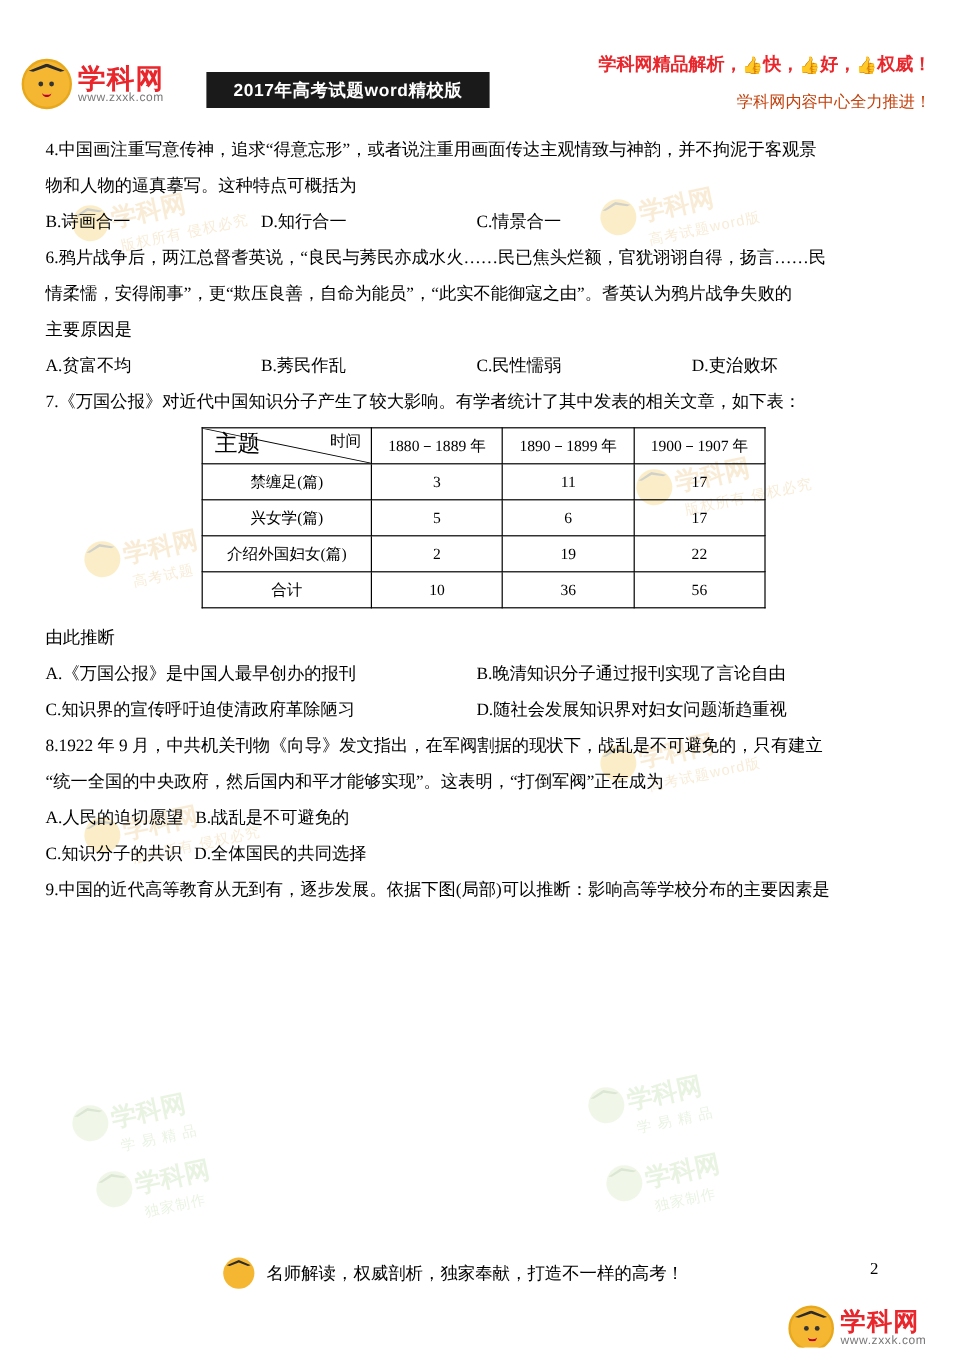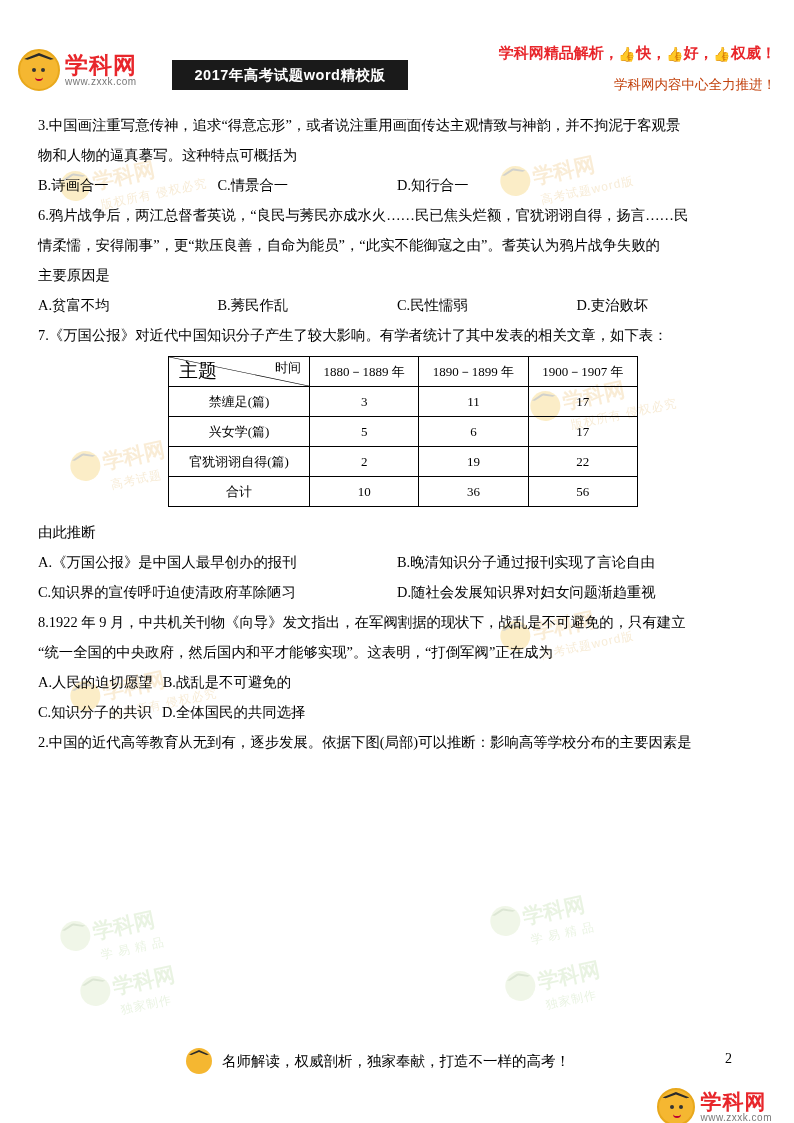--- a/index.html
+++ b/index.html
@@ -418,26 +418,26 @@
       <span>学科网精品解析，</span><span class="thumb">👍</span><span>快，</span><span class="thumb">👍</span><span>好，</span><span class="thumb">👍</span><span>权威！</span>
     </div>
     <div class="hr-line2">学科网内容中心全力推进！</div>
   </div>
 
 </div>
 
 <div class="content">
 
   <div>
-    <p class="q-line">3.中国画注重写意传神，追求“得意忘形”，或者说注重用画面传达主观情致与神韵，并不拘泥于客观景</p>
+    <p class="q-line">4.中国画注重写意传神，追求“得意忘形”，或者说注重用画面传达主观情致与神韵，并不拘泥于客观景</p>
     <p class="q-line">物和人物的逼真摹写。这种特点可概括为</p>
     <div class="opts opt-4">
       <span>B.诗画合一</span>
+      <span>D.知行合一</span>
       <span>C.情景合一</span>
-      <span>D.知行合一</span>
     </div>
   </div>
 
   <div>
     <p class="q-line">6.鸦片战争后，两江总督耆英说，“良民与莠民亦成水火……民已焦头烂额，官犹诩诩自得，扬言……民</p>
     <p class="q-line">情柔懦，安得闹事”，更“欺压良善，自命为能员”，“此实不能御寇之由”。耆英认为鸦片战争失败的</p>
     <p class="q-line">主要原因是</p>
     <div class="opts opt-4">
       <span>A.贫富不均</span>
       <span>B.莠民作乱</span>
@@ -470,21 +470,21 @@
           <td>11</td>
           <td>17</td>
         </tr>
         <tr>
           <td class="rowhead">兴女学(篇)</td>
           <td>5</td>
           <td>6</td>
           <td>17</td>
         </tr>
         <tr>
-          <td class="rowhead">官犹诩诩自得(篇)</td>
+          <td class="rowhead">介绍外国妇女(篇)</td>
           <td>2</td>
           <td>19</td>
           <td>22</td>
         </tr>
         <tr>
           <td class="rowhead">合计</td>
           <td>10</td>
           <td>36</td>
           <td>56</td>
         </tr>
@@ -510,21 +510,21 @@
       <span>A.人民的迫切愿望</span>
       <span>B.战乱是不可避免的</span>
     </div>
     <div class="opts opts-inline">
       <span>C.知识分子的共识</span>
       <span>D.全体国民的共同选择</span>
     </div>
   </div>
 
   <div>
-    <p class="q-line">2.中国的近代高等教育从无到有，逐步发展。依据下图(局部)可以推断：影响高等学校分布的主要因素是</p>
+    <p class="q-line">9.中国的近代高等教育从无到有，逐步发展。依据下图(局部)可以推断：影响高等学校分布的主要因素是</p>
   </div>
 
 </div>
 
 <div class="footer">
   <div class="footer-inner">
     <span class="f-circ"></span>
     <span class="f-text">名师解读，权威剖析，独家奉献，打造不一样的高考！</span>
   </div>
   <div class="page-num">2</div>

